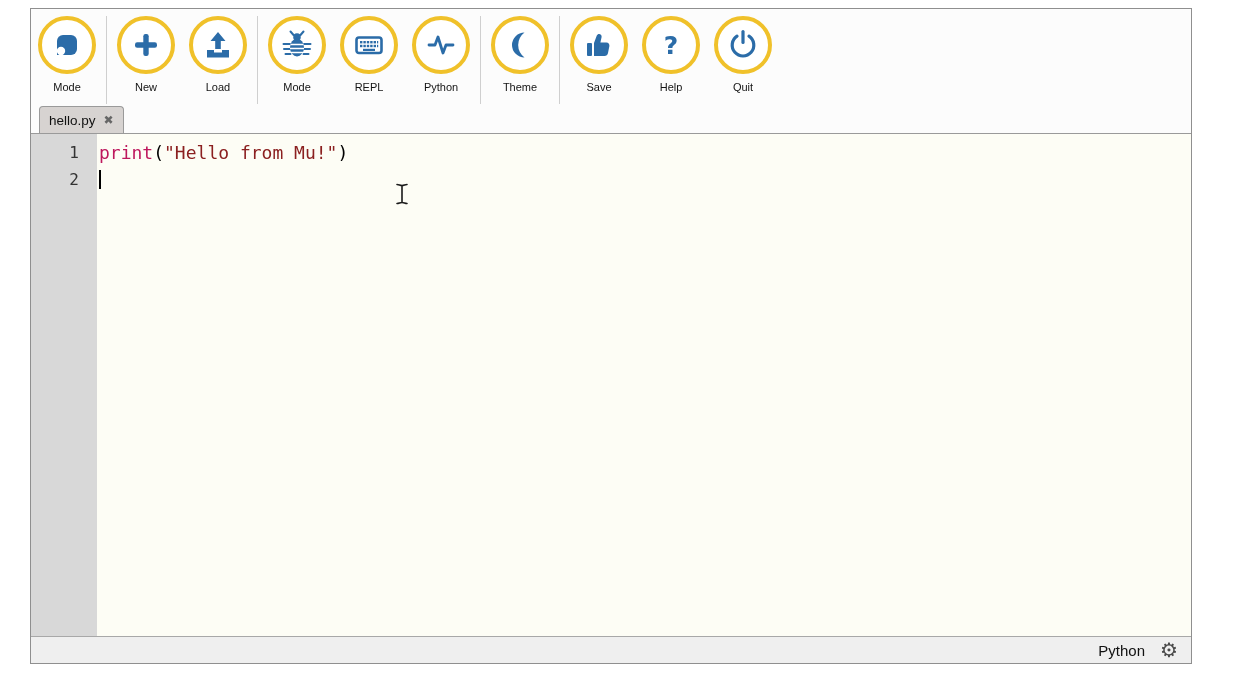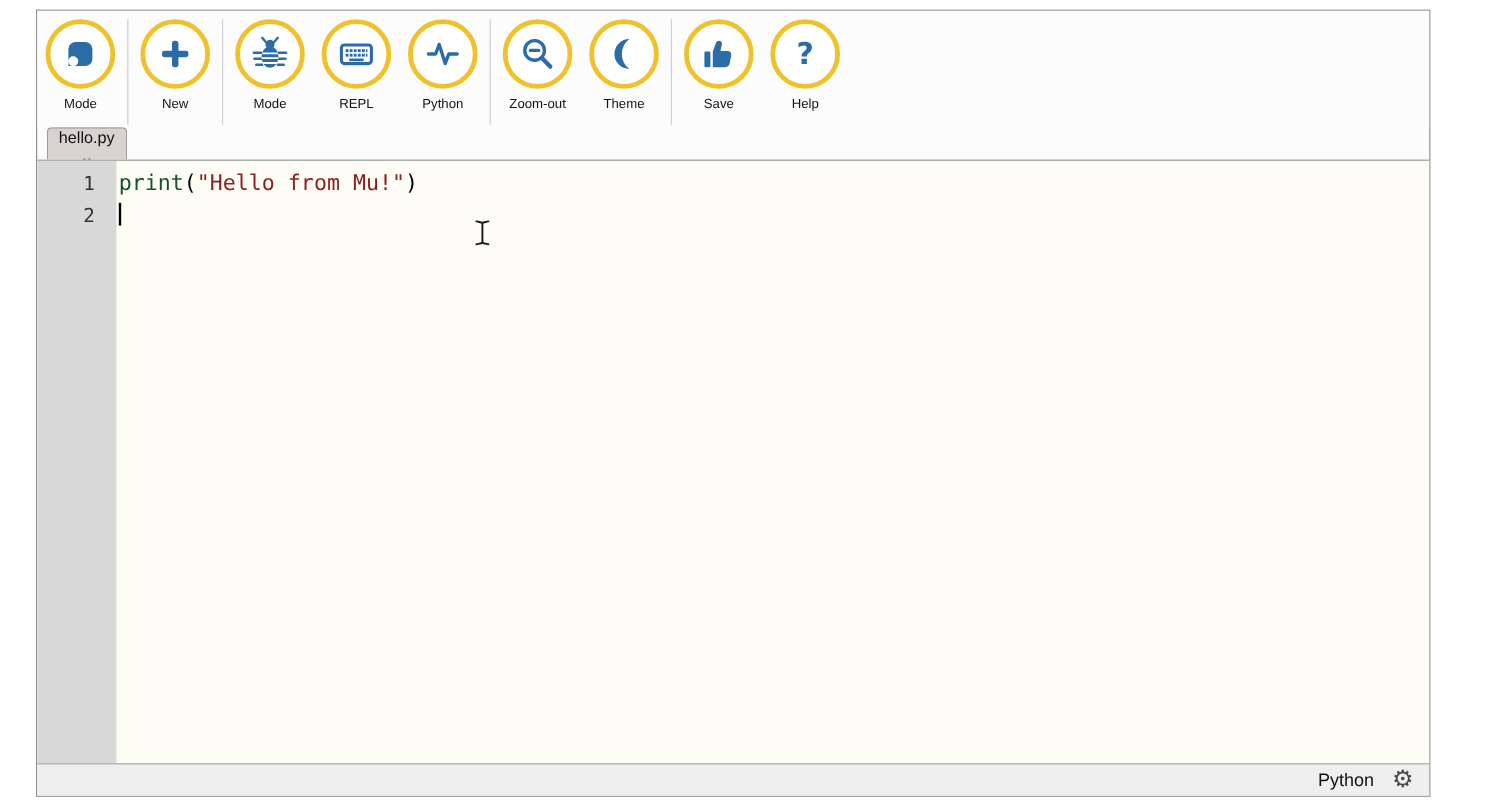--- a/index.html
+++ b/index.html
@@ -28,40 +28,40 @@
     color:#2B6CA8;
   }
   .ring svg { display:block; }
   .tool-label { font-size:11px; color:#141414; white-space:nowrap; }
   .sep { width:1px; background:#cfcfcf; height:88px; margin:0 3px; flex:0 0 auto; }
   
   .tabbar { height:27px; flex:0 0 auto; display:flex; align-items:flex-end; padding-left:8px; }
   .tab {
     display:inline-flex; align-items:center; gap:8px; height:26px; padding:0 9px;
     background:#d7d3d1; border:1px solid #9a9a9a; border-bottom:none;
-    border-radius:4px 4px 0 0; font-size:13.5px; color:#111; cursor:pointer;flex-direction:column;
+    border-radius:4px 4px 0 0; font-size:13.5px; color:#111; cursor:pointer;
   }
   .tab-close { font-size:12px; color:#666; line-height:1; cursor:pointer; }
   
   .editor {
     flex:1 1 auto; display:flex; border-top:1px solid #9a9a9a;
     background:#fdfdf5; overflow:hidden; cursor:text;
   }
   .gutter {
     width:66px; flex:0 0 auto; background:#d8d8d8; padding-top:5px;
     box-sizing:border-box; font-family:"DejaVu Sans Mono", monospace;
     font-size:16px; color:#333; text-align:right;
   }
   .lineno { height:27px; line-height:27px; padding-right:18px; }
   .code {
     flex:1 1 auto; padding-top:5px; font-family:"DejaVu Sans Mono", monospace;
     font-size:18px;
   }
   .codeline { height:27px; line-height:27px; padding-left:2px; white-space:pre; }
-  .tok-builtin { color:#14532d; }
+  .tok-builtin { color:#be185d; }
   .tok-plain   { color:#000000; }
   .tok-string  { color:#8B2020; }
   .caret {
     display:inline-block; width:2px; height:19px; background:#000;
     vertical-align:middle; margin-top:-3px;
   }
   
   .statusbar {
     height:27px; flex:0 0 auto; border-top:1px solid #a8a8a8; background:#efefef;
     display:flex; align-items:center; justify-content:flex-end; gap:15px;
@@ -96,20 +96,31 @@
         <svg width="34" height="34" viewBox="0 0 34 34" aria-hidden="true">
           <g fill="currentColor">
             <rect x="14.3" y="6" width="5.4" height="22" rx="2.2"></rect>
             <rect x="6" y="14.3" width="22" height="5.4" rx="2.2"></rect>
           </g>
         </svg>
       </span>
       <span class="tool-label">New</span>
     </button>
 
+    <button class="tool">
+      <span class="ring">
+        <svg width="34" height="34" viewBox="0 0 34 34" aria-hidden="true">
+          <g fill="currentColor">
+            <path d="M17 4 l7.5 9 h-4.7 v8 h-5.6 v-8 h-4.7 z"></path>
+            <path d="M6 22 h7 v2.6 h8 v-2.6 h7 v7.5 H6 z"></path>
+          </g>
+        </svg>
+      </span>
+      <span class="tool-label">Load</span>
+    </button>
 
 
     <div class="sep"></div>
 
 
     <button class="tool">
       <span class="ring">
         <svg width="34" height="34" viewBox="0 0 34 34" aria-hidden="true">
           <g fill="none" stroke="currentColor" stroke-width="2" stroke-linecap="round">
             <path d="M13.5 7 L10.5 3.5 M20.5 7 L23.5 3.5"></path>
@@ -152,32 +163,20 @@
         <svg width="34" height="34" viewBox="0 0 34 34" aria-hidden="true">
           <polyline points="5,17 11,17 14,9 19,25 22,17 29,17" fill="none" stroke="currentColor" stroke-width="2.8" stroke-linecap="round" stroke-linejoin="round"></polyline>
         </svg>
       </span>
       <span class="tool-label">Python</span>
     </button>
 
     <div class="sep"></div>
 
 
-    <button class="tool">
-      <span class="ring">
-        <svg width="34" height="34" viewBox="0 0 34 34" aria-hidden="true">
-          <g stroke="currentColor" fill="none" stroke-linecap="round">
-            <circle cx="14.5" cy="14" r="8.2" stroke-width="2.8"></circle>
-            <path d="M20.6 20.4 L27.5 27.5" stroke-width="3.6"></path>
-            <path d="M10.9 14 h7.2" stroke-width="2.6"></path>
-          </g>
-        </svg>
-      </span>
-      <span class="tool-label">Zoom-out</span>
-    </button>
 
     <button class="tool">
       <span class="ring">
         <svg width="34" height="34" viewBox="0 0 34 34" aria-hidden="true">
           <path fill="currentColor" d="M21.5 4.5 A12.5 12.5 0 1 0 21.5 29.5 A15.5 15.5 0 0 1 21.5 4.5 Z"></path>
         </svg>
       </span>
       <span class="tool-label">Theme</span>
     </button>
 
@@ -197,20 +196,31 @@
 
     <button class="tool">
       <span class="ring">
         <svg width="34" height="34" viewBox="0 0 34 34" aria-hidden="true">
           <text x="17" y="25.5" text-anchor="middle" font-family="DejaVu Sans, sans-serif" font-size="25" font-weight="bold" fill="currentColor">?</text>
         </svg>
       </span>
       <span class="tool-label">Help</span>
     </button>
 
+    <button class="tool">
+      <span class="ring">
+        <svg width="34" height="34" viewBox="0 0 34 34" aria-hidden="true">
+          <g stroke="currentColor" fill="none" stroke-width="3.2" stroke-linecap="round">
+            <path d="M11 8.2 a10.8 10.8 0 1 0 12 0"></path>
+            <path d="M17 3.5 V14.5"></path>
+          </g>
+        </svg>
+      </span>
+      <span class="tool-label">Quit</span>
+    </button>
 
   </div>
 
   <div class="tabbar">
     <div class="tab">
       <span class="tab-label">hello.py</span>
       <span class="tab-close">✖</span>
     </div>
   </div>
 

